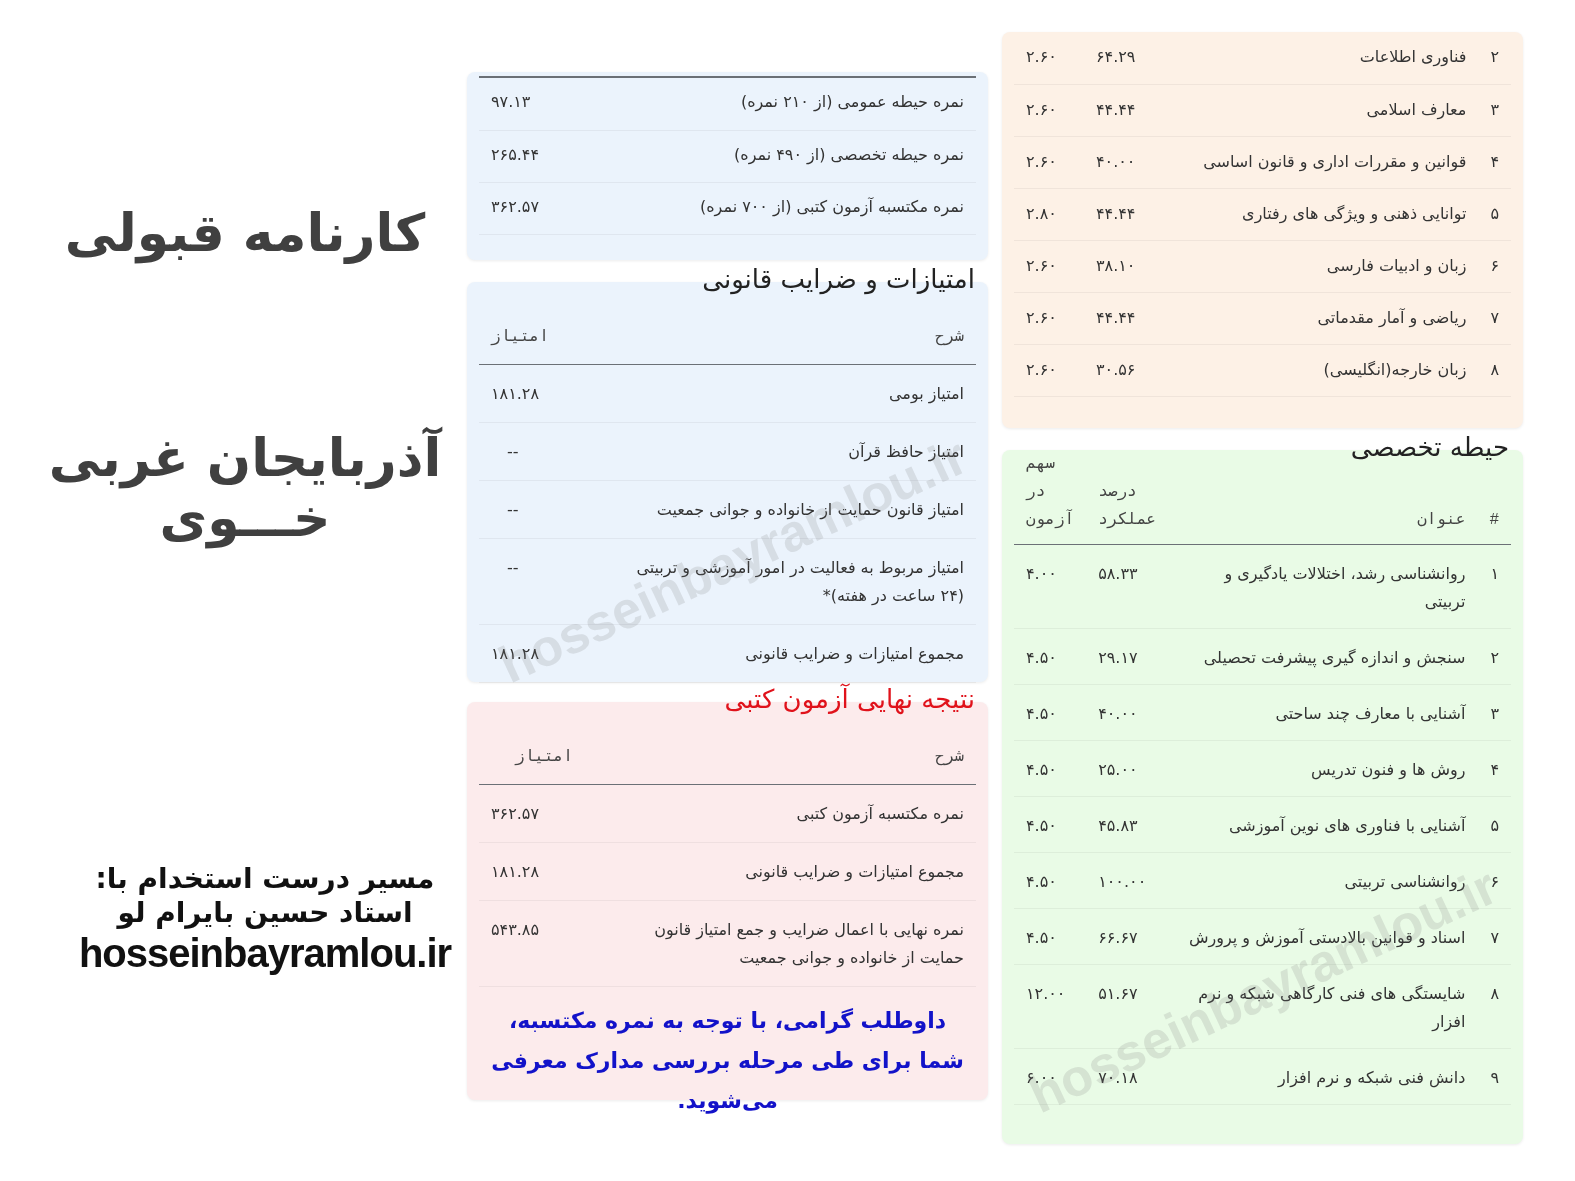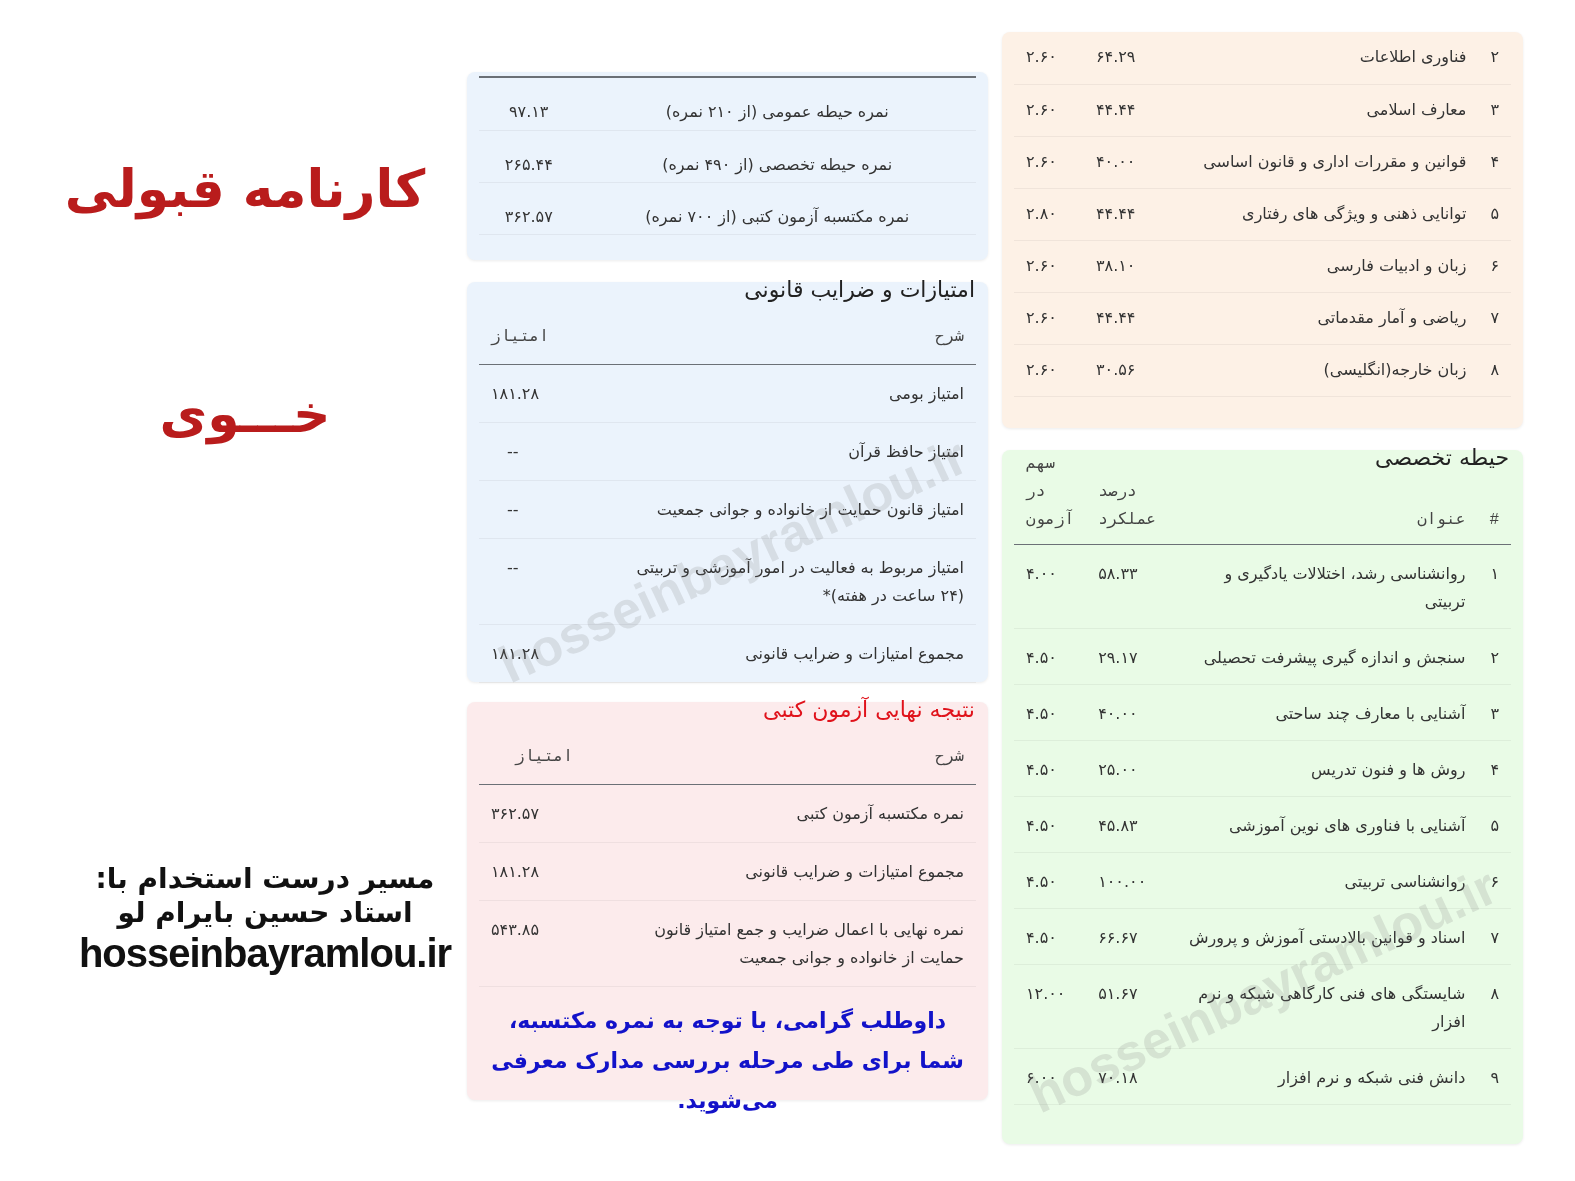--- a/index.html
+++ b/index.html
@@ -2,22 +2,22 @@
 <html><head>
 <meta charset="utf-8">
 <style>
   * { box-sizing: border-box; margin: 0; padding: 0; }
   html, body { width: 1575px; height: 1181px; background: #ffffff; overflow: hidden; }
   body { position: relative; font-family: "DejaVu Sans", sans-serif; color: #222; }
 
   
   .promo-title {
     position: absolute; left: 40px; width: 410px; text-align: center;
-    direction: rtl; color: #b91c1c; font-weight: bold;
-    font-family: "DejaVu Sans", sans-serif; line-height: 1.15;
+    direction: rtl; color: #404040; font-weight: bold;
+    font-family: "DejaVu Sans", sans-serif; line-height: 1.15; margin-top: 44px;
   }
   .promo-title.t1 { top: 160px; font-size: 52px; letter-spacing: -2px; }
   .promo-title.t2 { top: 385px; font-size: 52px; letter-spacing: -2px; }
   .promo-credit {
     position: absolute; left: 60px; top: 862px; width: 410px; text-align: center;
     color: #111; font-weight: bold; line-height: 1.2;
   }
   .promo-credit .rtl { direction: rtl; font-size: 28px; letter-spacing: -1px; }
   .promo-credit .site { direction: ltr; font-family: "Liberation Sans", sans-serif; font-size: 40px; letter-spacing: -1px; }
 
@@ -27,36 +27,36 @@
     box-shadow: 0 1px 3px rgba(0,0,0,0.08);
     padding: 0 12px;
     font-size: 16px; color: #333;
   }
   .card.blue { background: #ebf3fc; }
   .card.peach { background: #fdf1e6; }
   .card.green { background: #e9fbe6; }
   .card.pink { background: #fcebec; }
 
   .section-title {
-    position: absolute; direction: rtl; font-size: 22px; color: #222; margin-top: 13px;
+    position: absolute; direction: rtl; font-size: 26px; color: #222;
   }
   .section-title.red { color: #e0121b; }
 
   table { width: 100%; border-collapse: collapse; direction: rtl; }
   td, th { text-align: right; font-weight: normal; vertical-align: top; padding: 0 12px; }
   th { color: #444; font-family: Liberation Mono, monospace; }
   thead tr { border-bottom: 1.5px solid #6b7076; }
   tbody tr { border-bottom: 1px solid rgba(0,0,0,0.05); }
   td.num { direction: ltr; text-align: left; white-space: nowrap; font-family: "DejaVu Sans", sans-serif; margin-top: 6px; }
   td.idx { width: 30px; text-align: right; }
 
   
   #card-summary { left: 467px; top: 72px; width: 521px; height: 188px; padding-top: 0; }
   #card-summary .topline { border-top: 2px solid #6b7076; margin: 4px 0 0 0; }
-  #card-summary tbody tr td { height: 52px; padding-top: 24px; text-align: center; }
+  #card-summary tbody tr td { height: 52px; padding-top: 14px; }
 
   
   #card-quotas { left: 467px; top: 282px; width: 521px; height: 400px; }
   #card-quotas thead th { height: 82px; padding-top: 44px; }
   #card-quotas tbody td { padding-top: 15px; padding-bottom: 14px; line-height: 28px; }
 
   
   #card-final { left: 467px; top: 702px; width: 521px; height: 398px; }
   #card-final thead th { height: 82px; padding-top: 44px; }
   #card-final tbody td { padding-top: 15px; padding-bottom: 14px; line-height: 28px; }
@@ -81,20 +81,21 @@
     pointer-events: none;
   }
 </style>
 </head>
 <body>
 
 <div class="promo-title t1">
   <div>کارنامه قبولی</div>
 </div>
 <div class="promo-title t2">
+  <div>آذربایجان غربی</div>
   <div>خـــوی</div>
 </div>
 <div class="promo-credit">
   <div class="rtl">مسیر درست استخدام با:</div>
   <div class="rtl">استاد حسین بایرام لو</div>
   <div class="site">hosseinbayramlou.ir</div>
 </div>
 
 <div class="card blue" id="card-summary">
   <div class="topline"></div>

